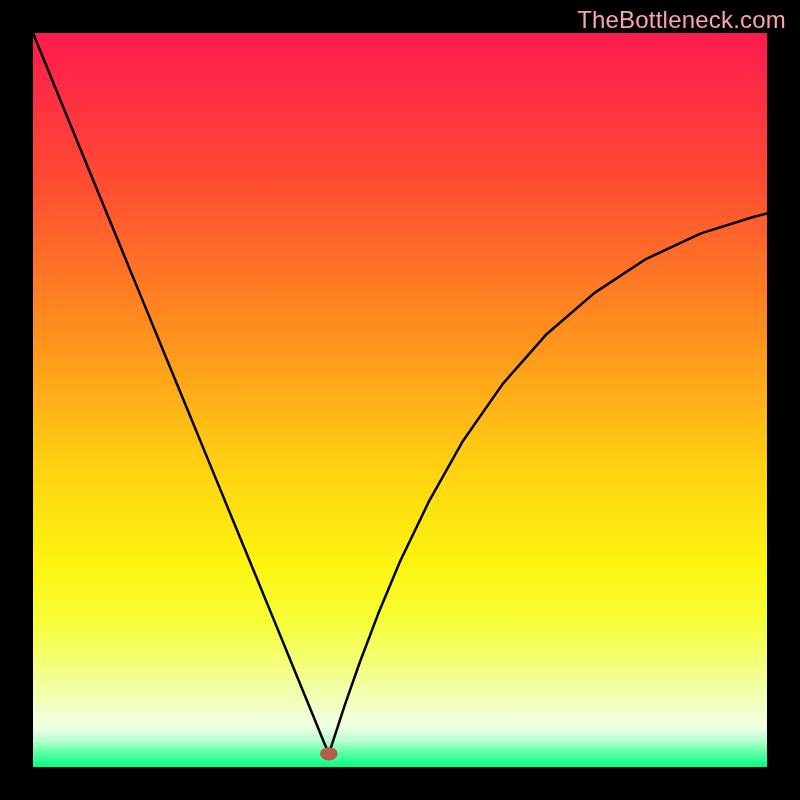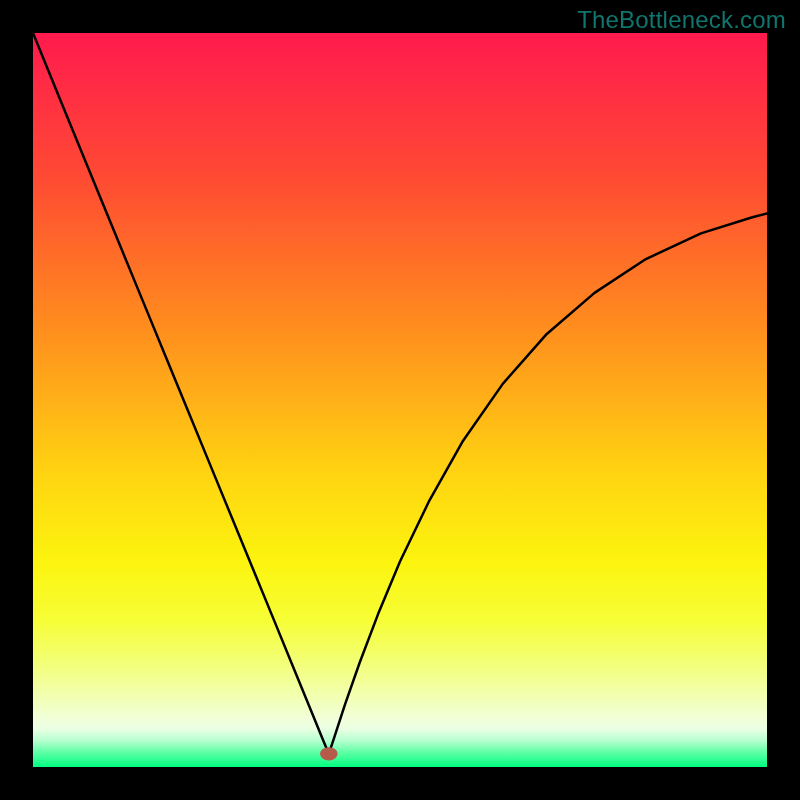--- a/index.html
+++ b/index.html
@@ -21,21 +21,21 @@
     left: 33px;
     top: 33px;
     width: 734px;
     height: 734px;
     overflow: hidden;
   }
   .watermark {
     position: absolute;
     top: 6px;
     right: 14px;
-    color: #0f766e;
+    color: #fca5a5;
     font-size: 24px;
     font-weight: 400;
     letter-spacing: 0.2px;
     font-family: Arial, Helvetica, sans-serif;
   }
   svg { display: block; }
 </style>
 </head>
 <body>
 

